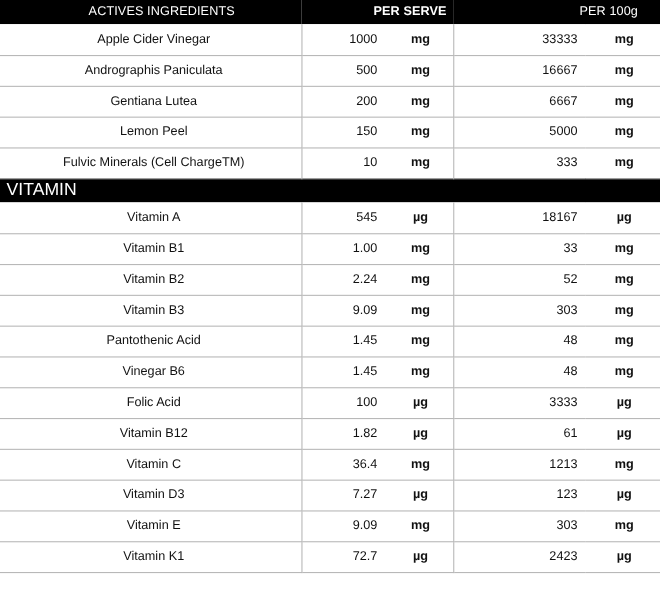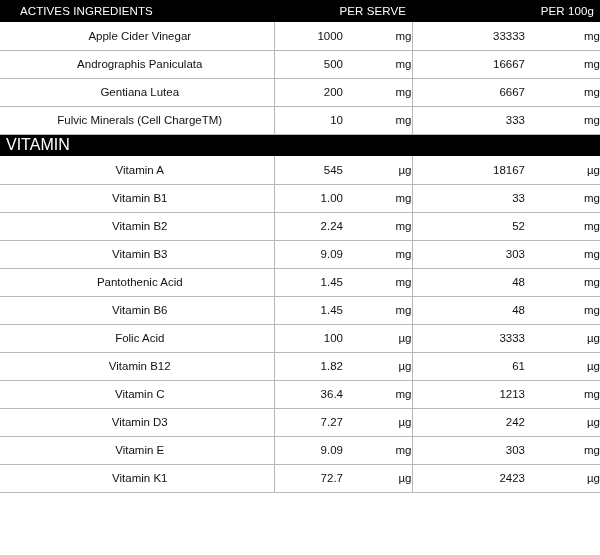--- a/index.html
+++ b/index.html
@@ -38,49 +38,51 @@
   tr.header-row td {
     background: #000000;
     color: #ffffff;
     height: 22px;
     font-size: 11.5px;
     font-weight: normal;
     letter-spacing: 0.1px;
   }
   tr.header-row td.h-name {
     padding-left: 20px;
-    text-align: left;
+    text-align: center;
   }
   tr.header-row td.h-serve {
     text-align: right;
     padding-right: 6px;
+    font-weight: bold;
   }
   tr.header-row td.h-100 {
     text-align: right;
-    padding-right: 6px;
+    padding-right: 20px;
   }
 
   tr.data-row td {
     height: 28px;
     border-bottom: 1px solid #b8b8b8;
     background: #ffffff;
   }
   tr.data-row td.cell-name {
     padding-left: 6px;
     text-align: center;
     border-right: 1px solid #b8b8b8;
   }
   tr.data-row td.cell-val {
     text-align: right;
     padding-right: 7px;
   }
   tr.data-row td.cell-unit {
-    text-align: right;
+    text-align: center;
     padding-left: 3px;
     border-right: 1px solid #b8b8b8;
+    font-weight: bold;
   }
   tr.data-row td.cell-unit.last-unit {
     border-right: none;
   }
   tr.data-row:last-child td { border-bottom: 1px solid #b8b8b8; }
 
   tr.section-row td {
     background: #000000;
     color: #ffffff;
     height: 22px;
@@ -122,20 +124,27 @@
           <td class="cell-unit last-unit">mg</td>
         </tr>
         <tr class="data-row">
           <td class="cell-name">Gentiana Lutea</td>
           <td class="cell-val">200</td>
           <td class="cell-unit">mg</td>
           <td class="cell-val">6667</td>
           <td class="cell-unit last-unit">mg</td>
         </tr>
         <tr class="data-row">
+          <td class="cell-name">Lemon Peel</td>
+          <td class="cell-val">150</td>
+          <td class="cell-unit">mg</td>
+          <td class="cell-val">5000</td>
+          <td class="cell-unit last-unit">mg</td>
+        </tr>
+        <tr class="data-row">
           <td class="cell-name">Fulvic Minerals (Cell ChargeTM)</td>
           <td class="cell-val">10</td>
           <td class="cell-unit">mg</td>
           <td class="cell-val">333</td>
           <td class="cell-unit last-unit">mg</td>
         </tr>
         <tr class="section-row">
           <td colspan="5">VITAMIN</td>
         </tr>
         <tr class="data-row">
@@ -167,21 +176,21 @@
           <td class="cell-unit last-unit">mg</td>
         </tr>
         <tr class="data-row">
           <td class="cell-name">Pantothenic Acid</td>
           <td class="cell-val">1.45</td>
           <td class="cell-unit">mg</td>
           <td class="cell-val">48</td>
           <td class="cell-unit last-unit">mg</td>
         </tr>
         <tr class="data-row">
-          <td class="cell-name">Vitamin B6</td>
+          <td class="cell-name">Vinegar B6</td>
           <td class="cell-val">1.45</td>
           <td class="cell-unit">mg</td>
           <td class="cell-val">48</td>
           <td class="cell-unit last-unit">mg</td>
         </tr>
         <tr class="data-row">
           <td class="cell-name">Folic Acid</td>
           <td class="cell-val">100</td>
           <td class="cell-unit">µg</td>
           <td class="cell-val">3333</td>
@@ -198,21 +207,21 @@
           <td class="cell-name">Vitamin C</td>
           <td class="cell-val">36.4</td>
           <td class="cell-unit">mg</td>
           <td class="cell-val">1213</td>
           <td class="cell-unit last-unit">mg</td>
         </tr>
         <tr class="data-row">
           <td class="cell-name">Vitamin D3</td>
           <td class="cell-val">7.27</td>
           <td class="cell-unit">µg</td>
-          <td class="cell-val">242</td>
+          <td class="cell-val">123</td>
           <td class="cell-unit last-unit">µg</td>
         </tr>
         <tr class="data-row">
           <td class="cell-name">Vitamin E</td>
           <td class="cell-val">9.09</td>
           <td class="cell-unit">mg</td>
           <td class="cell-val">303</td>
           <td class="cell-unit last-unit">mg</td>
         </tr>
         <tr class="data-row">

